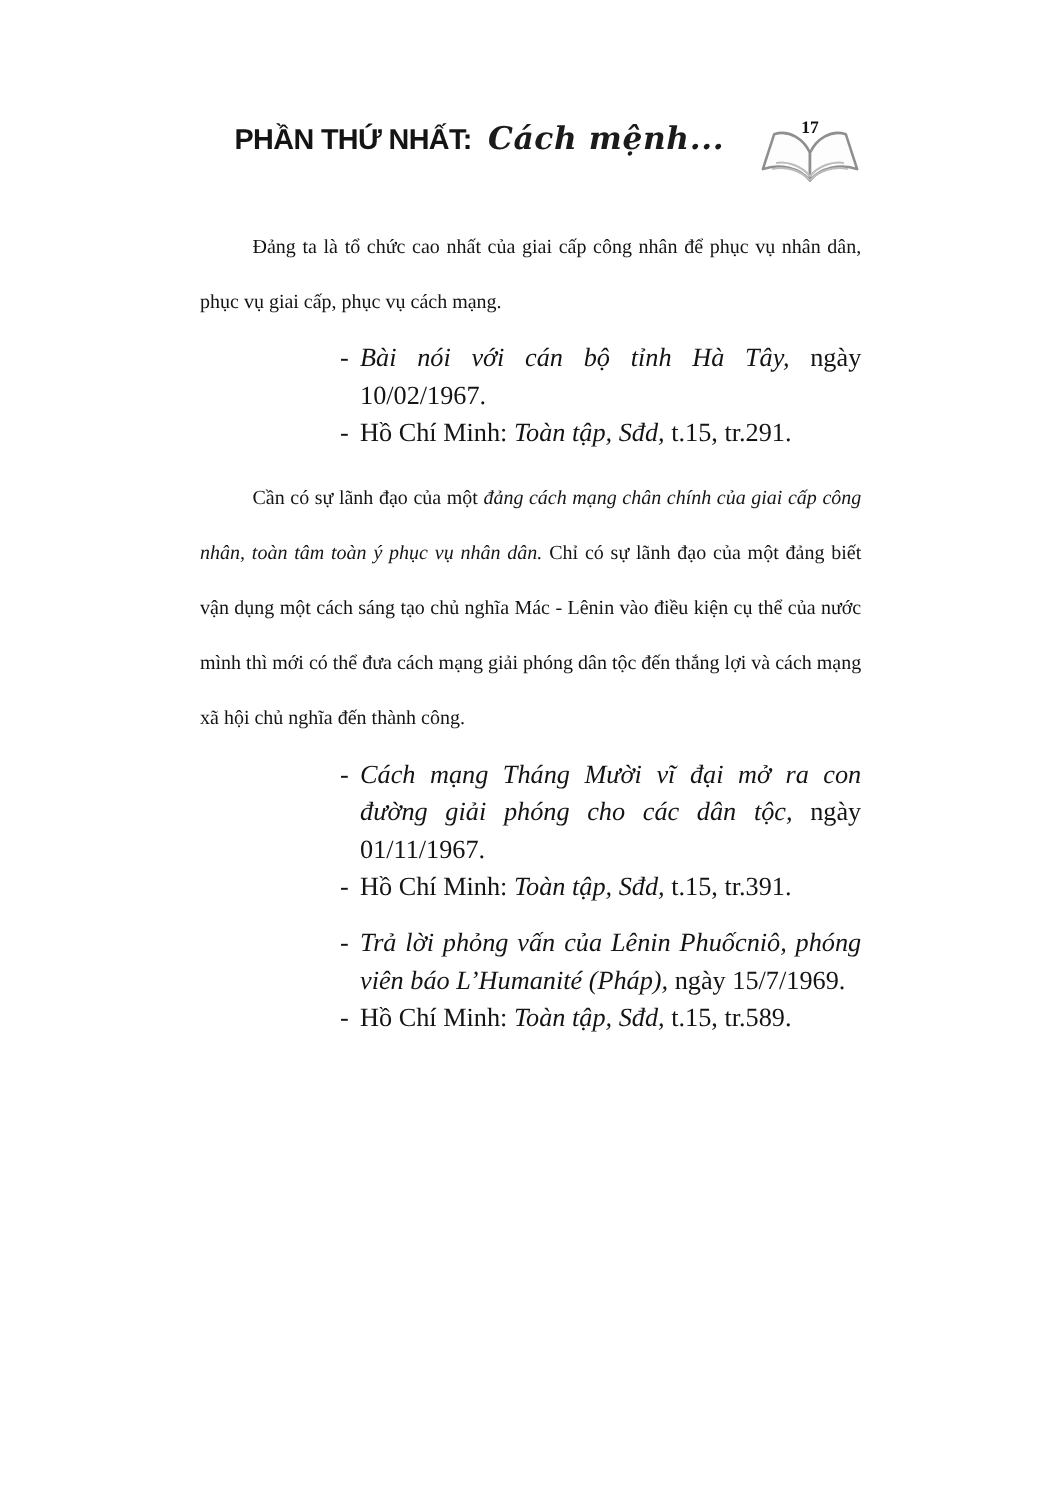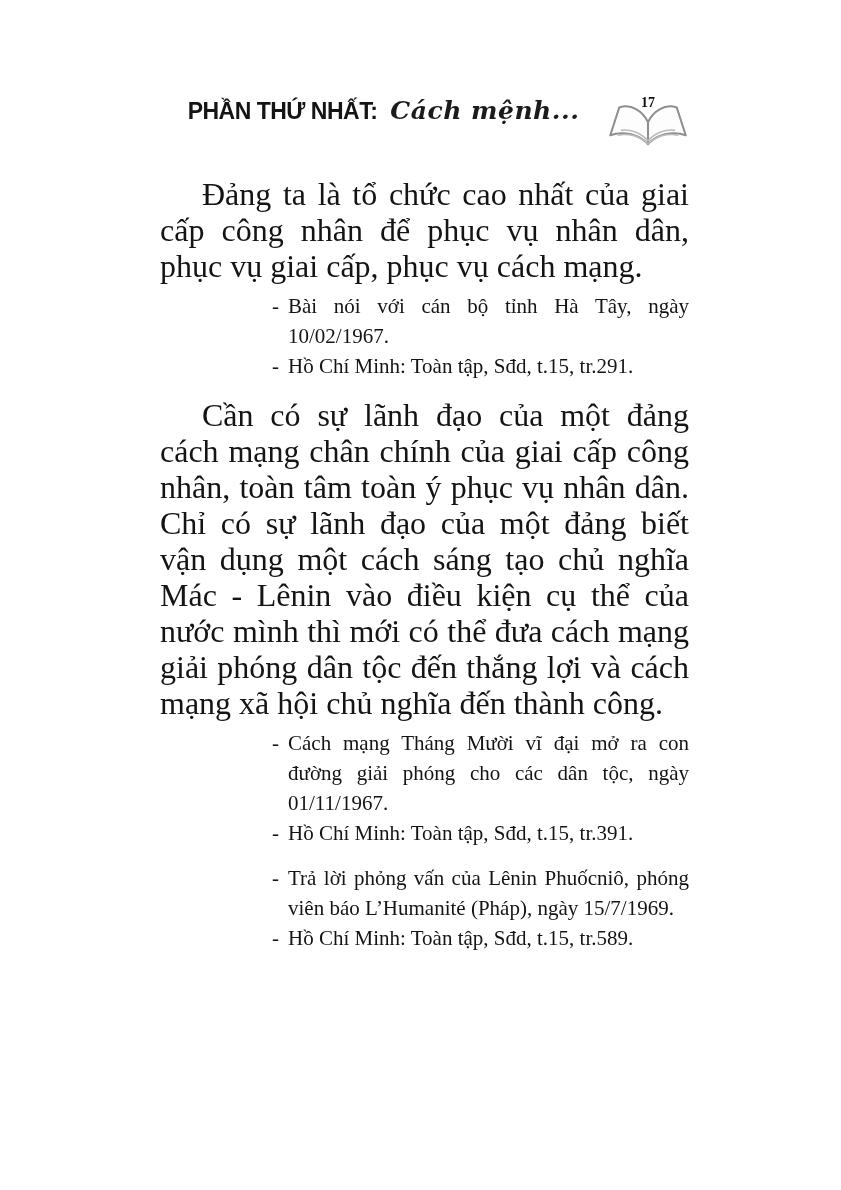--- a/index.html
+++ b/index.html
@@ -54,27 +54,27 @@
     top:-1px;left:50%;
     transform:translateX(-50%);
     font-weight:700;
     font-size:14px;
     color:#111;
   }
   
   .para{
     margin:0;
     text-indent:42px;
-    font-size:32px;
-    line-height:36px;
+    font-size:16px;
+    line-height:44px;
     text-align:justify;
   }
   .quote-section{margin:0;}
   .quote-section + .quote-section .para{margin-top:16px;}
-  .it{margin-top:44px;}
+  .it{font-style:italic;margin-top:44px;}
   .citations{
     list-style:none;
     margin:7px 0 15px 0;
     padding:0 0 0 112px;
   }
   .citation{
     display:flex;
     font-size:21px;
     line-height:30px;
   }

